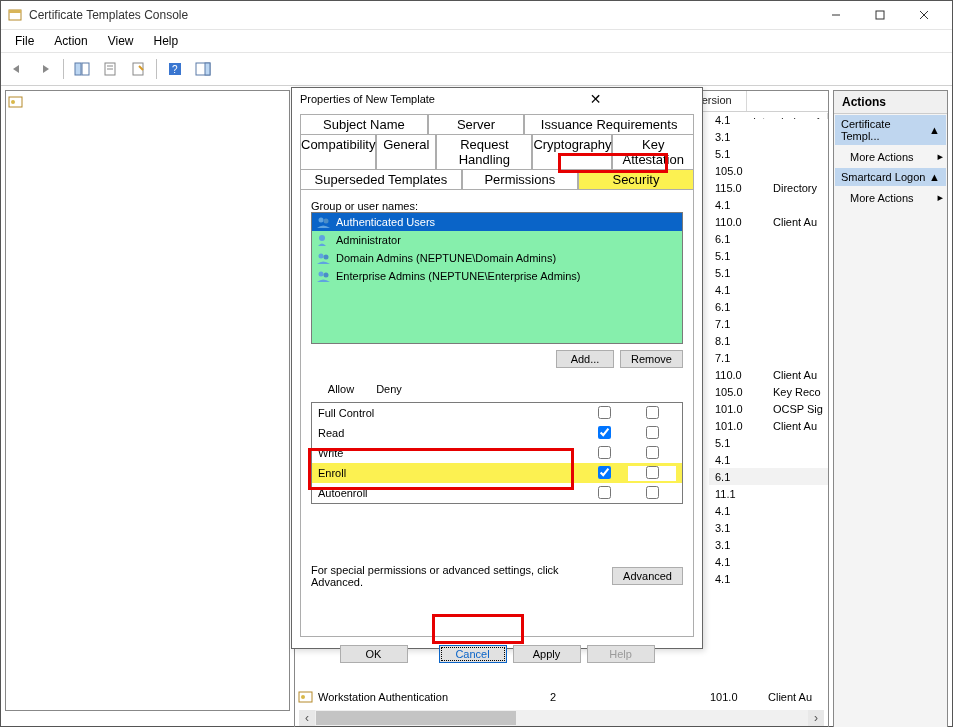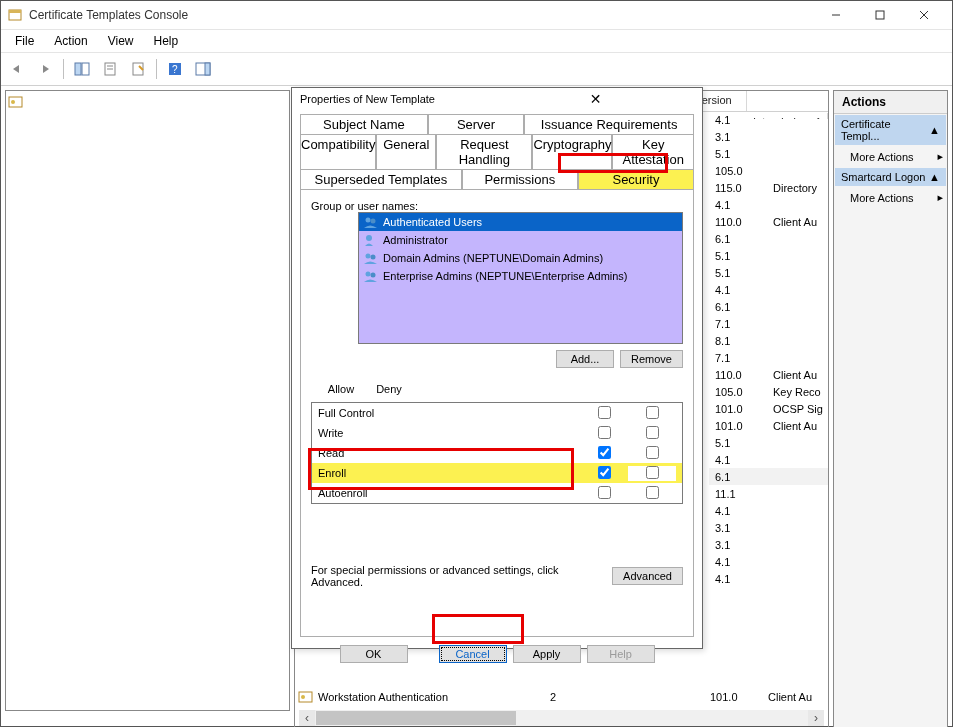--- a/index.html
+++ b/index.html
@@ -33,21 +33,21 @@
   
   .dialog{position:absolute;left:290px;top:86px;width:410px;height:560px;background:#fff;border:1px solid #666;box-shadow:2px 2px 6px rgba(0,0,0,0.15);font-size:11px;}
   .dlg-title{height:22px;display:flex;align-items:center;padding:0 8px;}
   .dlg-title span{flex:1;}
   .dlg-close{width:20px;text-align:center;font-size:14px;}
   .tabs{margin:4px 8px 0 8px;}
   .tabrow{display:flex;}
   .tab{border:1px solid #adadad;border-bottom:none;padding:2px 0;text-align:center;background:#fff;font-size:13px;}
   .tab.sel{background:#fcf151;}
   .tab-body{border:1px solid #adadad;padding:10px 10px 8px 10px;height:448px;box-sizing:border-box;}
-  .listbox{border:1px solid #7a7a7a;height:130px;overflow:hidden;background:#c4b5fd;margin-left:47px;}
+  .listbox{border:1px solid #7a7a7a;height:130px;overflow:hidden;background:#86efac;}
   .li{display:flex;align-items:center;height:16px;padding:1px 4px;}
   .li.sel{background:#0a64c8;color:#fff;}
   .li .pico{width:16px;height:14px;margin-right:4px;display:inline-block;}
   .btn{background:#e1e1e1;border:1px solid #adadad;padding:2px 10px;font-size:11px;min-width:58px;text-align:center;}
   .btn:disabled,.btn.disabled{color:#9a9a9a;}
   .btnrow{display:flex;justify-content:flex-end;gap:6px;margin-top:6px;}
   .permtable{border:1px solid #7a7a7a;margin-top:4px;}
   .permhdr{display:flex;padding:3px 6px;}
   .permhdr .ph1{flex:1;}
   .permhdr .ph2,.permhdr .ph3{width:48px;text-align:center;}
@@ -397,27 +397,27 @@
           <div class="ph2">Allow</div>
           <div class="ph3">Deny</div>
         </div>
         <div class="permtable" style="position:relative;">
           <div class="permrow">
             <div class="pn">Full Control</div>
             <div class="pc"><input type="checkbox" style=""></div>
             <div class="pc"><input type="checkbox" style=""></div>
           </div>
           <div class="permrow">
-            <div class="pn">Write</div>
-            <div class="pc"><input type="checkbox" style=""></div>
-            <div class="pc"><input type="checkbox" style=""></div>
-          </div>
-          <div class="permrow">
             <div class="pn">Read</div>
             <div class="pc"><input type="checkbox" checked="" style=""></div>
+            <div class="pc"><input type="checkbox" style=""></div>
+          </div>
+          <div class="permrow">
+            <div class="pn">Write</div>
+            <div class="pc"><input type="checkbox" style=""></div>
             <div class="pc"><input type="checkbox" style=""></div>
           </div>
           <div class="permrow hl-yellow" style="position:relative;">
             <div class="pn">Enroll</div>
             <div class="pc"><input type="checkbox" checked="" style=""></div>
             <div class="pc" style="background:#fff;"><input type="checkbox" style=""></div>
           </div>
           <div class="permrow">
             <div class="pn">Autoenroll</div>
             <div class="pc"><input type="checkbox" style=""></div>

